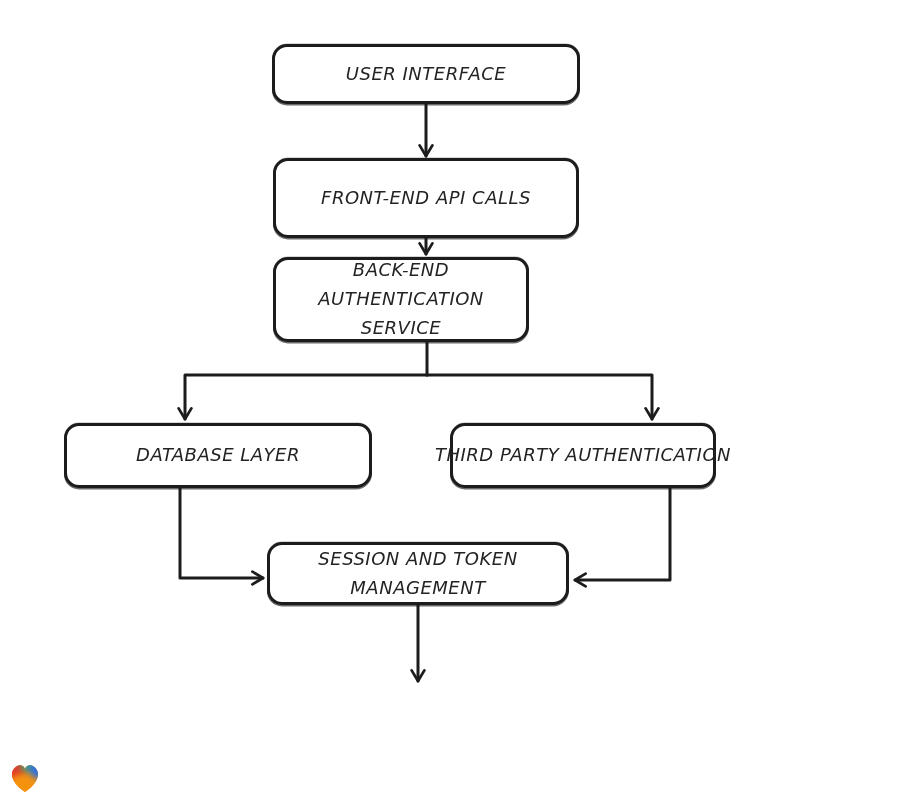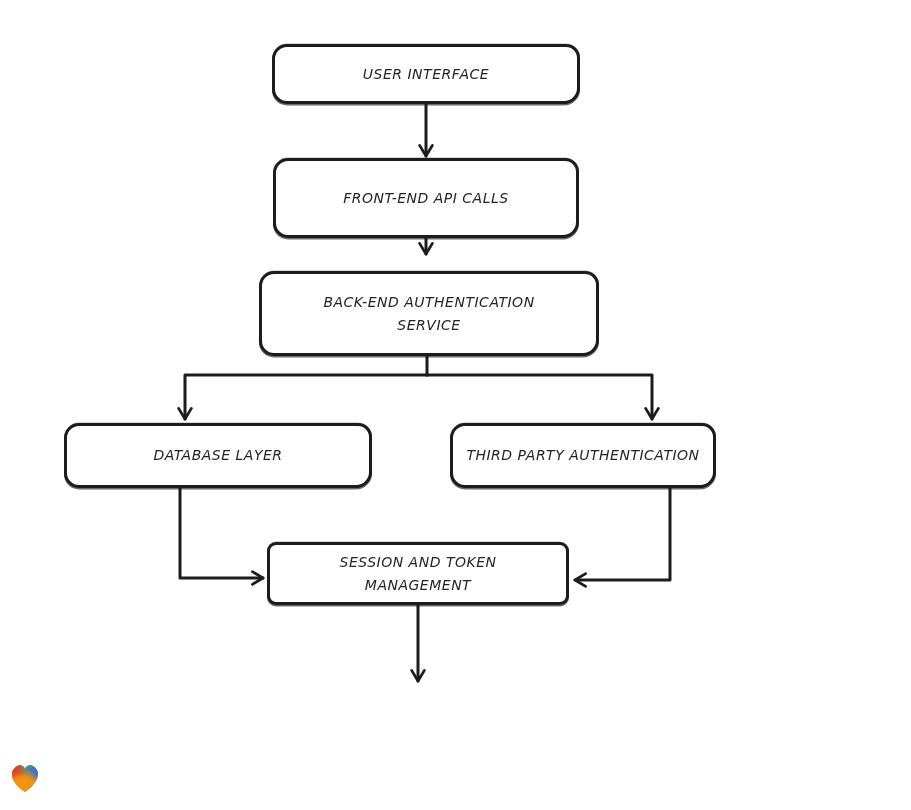--- a/index.html
+++ b/index.html
@@ -29,39 +29,39 @@
     background: #ffffff;
     border: 3px solid #1c1c1c;
     border-radius: 15px 14px 16px 15px;
     box-shadow: 0 1.5px 0 rgba(25,25,25,0.65), 0 -0.5px 0 rgba(25,25,25,0.35);
     display: flex;
     align-items: center;
     justify-content: center;
     text-align: center;
   }
   .node .label {
-    font-size: 14px;
+    font-size: 18px;
     font-style: italic;
     letter-spacing: 0.5px;
     line-height: 1.6;
     color: #232323;
     white-space: nowrap;
     padding: 0 10px;
   }
   .node.two-line .label {
     white-space: normal;
     max-width: 238px;
   }
   
   .n-ui       { left: 272px; top:  44px; width: 308px; height: 60px; }
   .n-api      { left: 273px; top: 158px; width: 306px; height: 80px; }
-  .n-backend  { left: 259px; top: 257px; width: 340px; height: 85px; margin-top: 14px; }
+  .n-backend  { left: 273px; top: 257px; width: 256px; height: 85px; }
   .n-db       { left:  64px; top: 423px; width: 308px; height: 65px; }
   .n-3p       { left: 450px; top: 423px; width: 266px; height: 65px; }
-  .n-session  { left: 267px; top: 542px; width: 302px; height: 63px; border-radius: 9px; }
+  .n-session  { left: 267px; top: 542px; width: 302px; height: 63px; }
   .n-security { left: 267px; top: 686px; width: 305px; height: 62px; }
 
   .logo {
     position: absolute;
     left: 7px;
     top: 760px;
     width: 36px;
     height: 36px;
   }
 </style>

